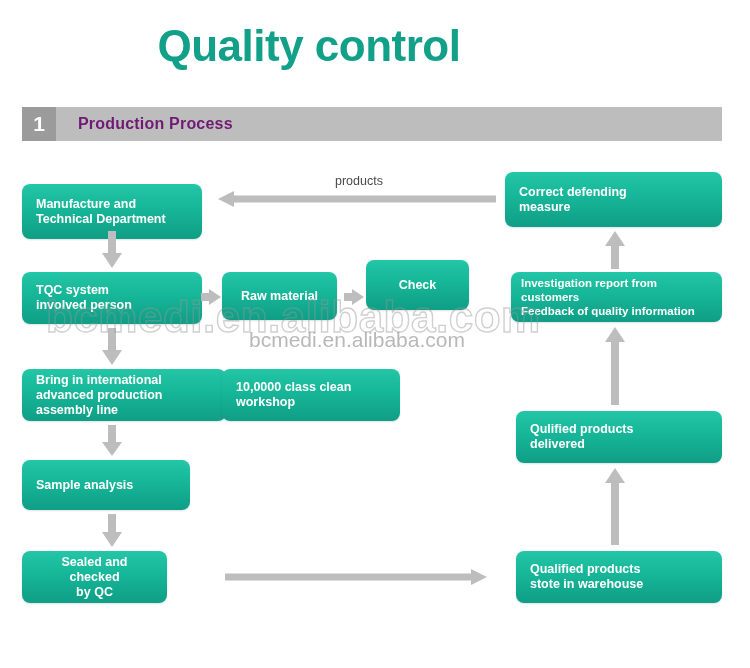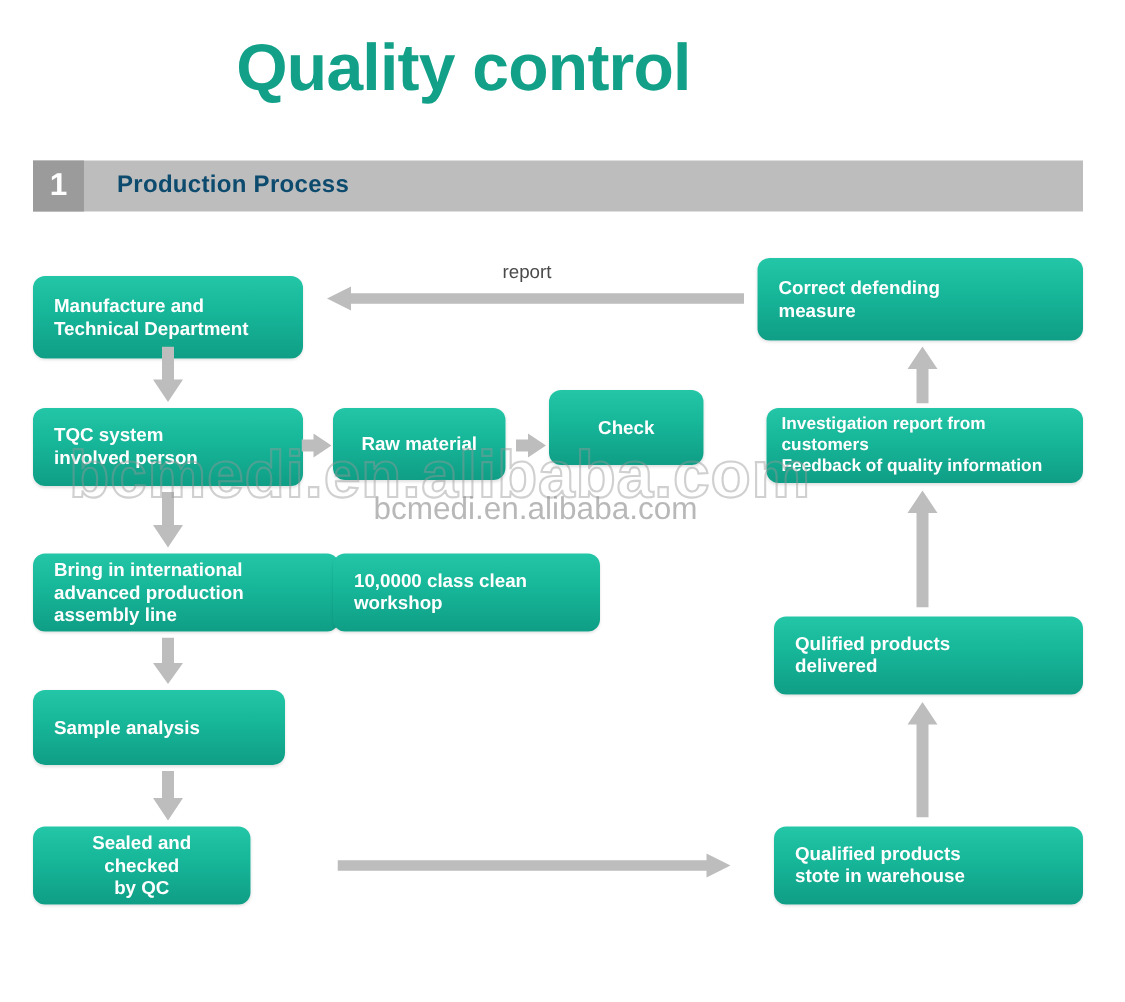--- a/index.html
+++ b/index.html
@@ -51,21 +51,21 @@
     background: #9b9b9b;
     color: #ffffff;
     font-size: 21px;
     font-weight: bold;
     display: flex;
     align-items: center;
     justify-content: center;
     flex: 0 0 auto;
   }
   .section-label {
-    color: #0c4a6e;
+    color: #701a75;
     font-size: 16px;
     font-weight: bold;
     padding-left: 22px;
     letter-spacing: 0.2px;
   }
 
   
   .box {
     position: absolute;
     border-radius: 8px;
@@ -194,21 +194,21 @@
   <div class="box" style="left:516px; top:411px; width:206px; height:52px;">
     <span class="box-text">Qulified products
 delivered</span>
   </div>
 
   <div class="box" style="left:516px; top:551px; width:206px; height:52px;">
     <span class="box-text">Qualified products
 stote in warehouse</span>
   </div>
 
-  <div class="flow-label" style="left:335px; top:174px;">report</div>
+  <div class="flow-label" style="left:335px; top:174px;">products</div>
   <div class="arrow" style="left:218px; top:190px;">
     <svg width="278" height="18" viewBox="0 0 278 18">
       <polygon points="0,9 16,1 16,5.5 278,5.5 278,12.5 16,12.5 16,17" fill="#bdbdbd"></polygon>
     </svg>
   </div>
 
   <div class="arrow" style="left:101px; top:231px;">
     <svg width="22" height="37" viewBox="0 0 22 37">
       <polygon points="11,37 1,22 7,22 7,0 15,0 15,22 21,22" fill="#bdbdbd"></polygon>
     </svg>

